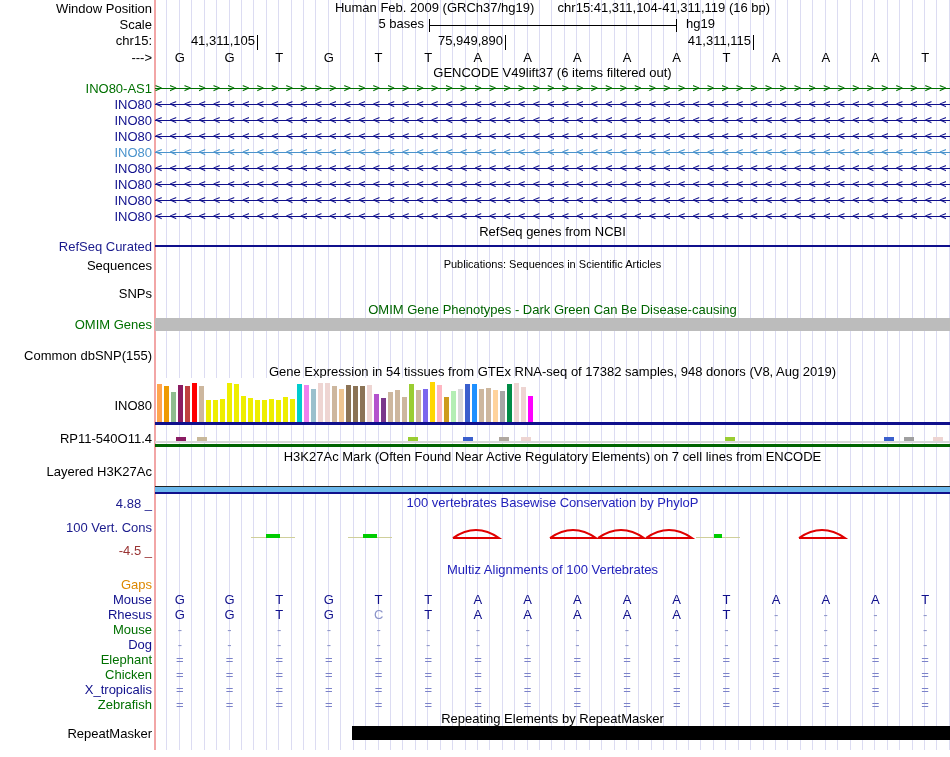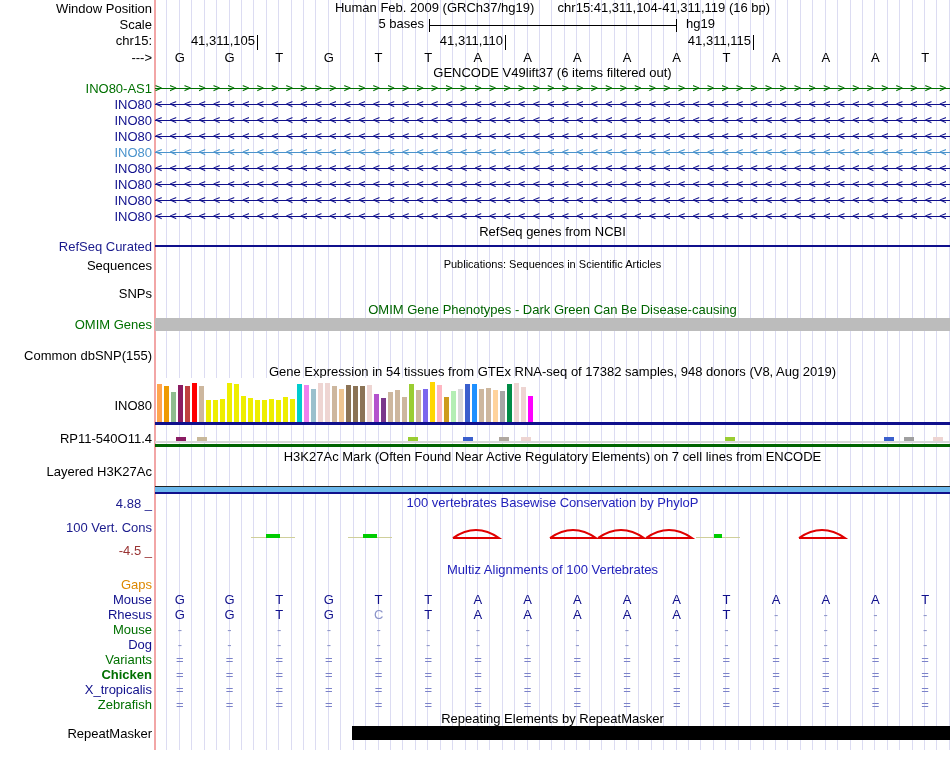--- a/index.html
+++ b/index.html
@@ -43,21 +43,21 @@
 
   <div class="abs" style="top:17px;right:526px;line-height:14px">5 bases</div>
   <div class="abs" style="left:429px;top:25px;width:248px;height:1px;background:#000"></div>
   <div class="scale-endtick" style="left:429px"></div>
   <div class="scale-endtick" style="left:676px"></div>
   <div class="abs" style="left:686px;top:17px;line-height:14px">hg19</div>
 
   <div id="ruler">
       <div class="ruler-num" style="right: 695px;">41,311,105</div>
       <div class="ruler-tick" style="left: 257px;"></div>
-      <div class="ruler-num" style="right: 447px;">41,311,110</div>
+      <div class="ruler-num" style="right: 447px;">75,949,890</div>
       <div class="ruler-tick" style="left: 505px;"></div>
       <div class="ruler-num" style="right: 199px;">41,311,115</div>
       <div class="ruler-tick" style="left: 753px;"></div>
     </div>
 
   <div id="base-row">
       <div class="base-cell" style="left: 179.84px; top: 50px;">G</div>
       <div class="base-cell" style="left: 229.528px; top: 50px;">G</div>
       <div class="base-cell" style="left: 279.215px; top: 50px;">T</div>
       <div class="base-cell" style="left: 328.902px; top: 50px;">G</div>
@@ -274,38 +274,38 @@
       <div class="base-cell" style="left: 477.965px; top: 637px; color: rgb(138, 147, 201);">-</div>
       <div class="base-cell" style="left: 527.653px; top: 637px; color: rgb(138, 147, 201);">-</div>
       <div class="base-cell" style="left: 577.34px; top: 637px; color: rgb(138, 147, 201);">-</div>
       <div class="base-cell" style="left: 627.028px; top: 637px; color: rgb(138, 147, 201);">-</div>
       <div class="base-cell" style="left: 676.715px; top: 637px; color: rgb(138, 147, 201);">-</div>
       <div class="base-cell" style="left: 726.403px; top: 637px; color: rgb(138, 147, 201);">-</div>
       <div class="base-cell" style="left: 776.09px; top: 637px; color: rgb(138, 147, 201);">-</div>
       <div class="base-cell" style="left: 825.778px; top: 637px; color: rgb(138, 147, 201);">-</div>
       <div class="base-cell" style="left: 875.465px; top: 637px; color: rgb(138, 147, 201);">-</div>
       <div class="base-cell" style="left: 925.153px; top: 637px; color: rgb(138, 147, 201);">-</div>
-      <div class="lbl" style="top: 652px; color: rgb(0, 112, 0);">Variants</div>
+      <div class="lbl" style="top: 652px; color: rgb(0, 112, 0);">Elephant</div>
       <div class="base-cell" style="left: 179.84px; top: 652px; color: rgb(123, 130, 201);">=</div>
       <div class="base-cell" style="left: 229.528px; top: 652px; color: rgb(123, 130, 201);">=</div>
       <div class="base-cell" style="left: 279.215px; top: 652px; color: rgb(123, 130, 201);">=</div>
       <div class="base-cell" style="left: 328.902px; top: 652px; color: rgb(123, 130, 201);">=</div>
       <div class="base-cell" style="left: 378.59px; top: 652px; color: rgb(123, 130, 201);">=</div>
       <div class="base-cell" style="left: 428.277px; top: 652px; color: rgb(123, 130, 201);">=</div>
       <div class="base-cell" style="left: 477.965px; top: 652px; color: rgb(123, 130, 201);">=</div>
       <div class="base-cell" style="left: 527.653px; top: 652px; color: rgb(123, 130, 201);">=</div>
       <div class="base-cell" style="left: 577.34px; top: 652px; color: rgb(123, 130, 201);">=</div>
       <div class="base-cell" style="left: 627.028px; top: 652px; color: rgb(123, 130, 201);">=</div>
       <div class="base-cell" style="left: 676.715px; top: 652px; color: rgb(123, 130, 201);">=</div>
       <div class="base-cell" style="left: 726.403px; top: 652px; color: rgb(123, 130, 201);">=</div>
       <div class="base-cell" style="left: 776.09px; top: 652px; color: rgb(123, 130, 201);">=</div>
       <div class="base-cell" style="left: 825.778px; top: 652px; color: rgb(123, 130, 201);">=</div>
       <div class="base-cell" style="left: 875.465px; top: 652px; color: rgb(123, 130, 201);">=</div>
       <div class="base-cell" style="left: 925.153px; top: 652px; color: rgb(123, 130, 201);">=</div>
-      <div class="lbl" style="top: 667px; color: rgb(0, 112, 0); font-weight: bold;">Chicken</div>
+      <div class="lbl" style="top: 667px; color: rgb(0, 112, 0);">Chicken</div>
       <div class="base-cell" style="left: 179.84px; top: 667px; color: rgb(123, 130, 201);">=</div>
       <div class="base-cell" style="left: 229.528px; top: 667px; color: rgb(123, 130, 201);">=</div>
       <div class="base-cell" style="left: 279.215px; top: 667px; color: rgb(123, 130, 201);">=</div>
       <div class="base-cell" style="left: 328.902px; top: 667px; color: rgb(123, 130, 201);">=</div>
       <div class="base-cell" style="left: 378.59px; top: 667px; color: rgb(123, 130, 201);">=</div>
       <div class="base-cell" style="left: 428.277px; top: 667px; color: rgb(123, 130, 201);">=</div>
       <div class="base-cell" style="left: 477.965px; top: 667px; color: rgb(123, 130, 201);">=</div>
       <div class="base-cell" style="left: 527.653px; top: 667px; color: rgb(123, 130, 201);">=</div>
       <div class="base-cell" style="left: 577.34px; top: 667px; color: rgb(123, 130, 201);">=</div>
       <div class="base-cell" style="left: 627.028px; top: 667px; color: rgb(123, 130, 201);">=</div>

